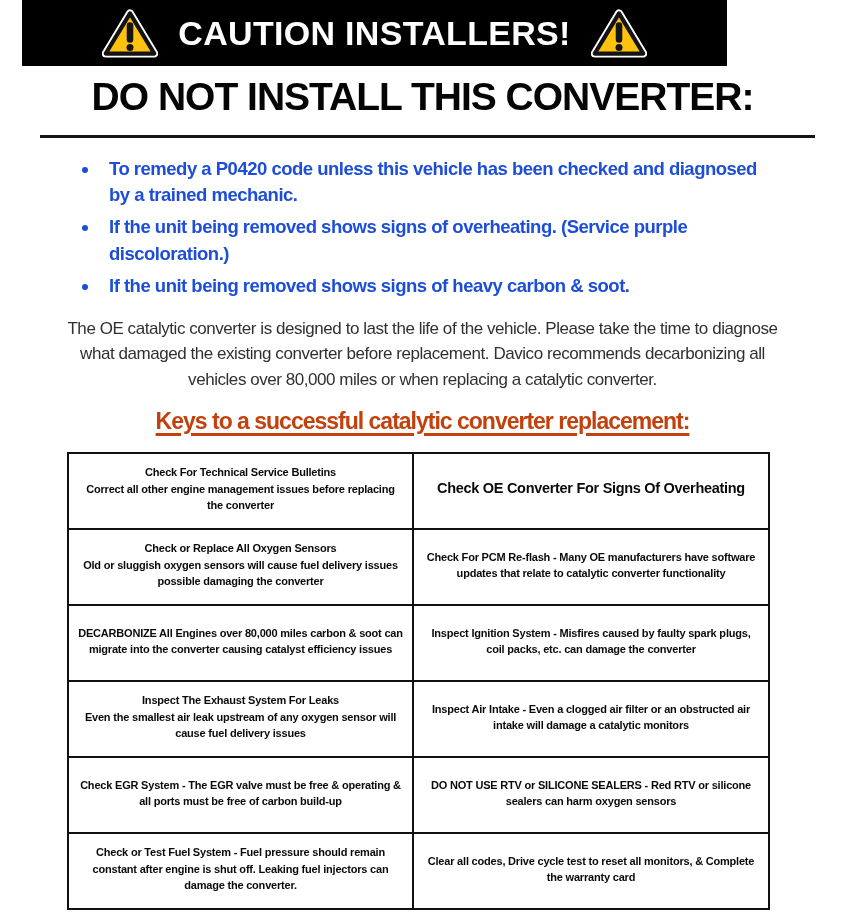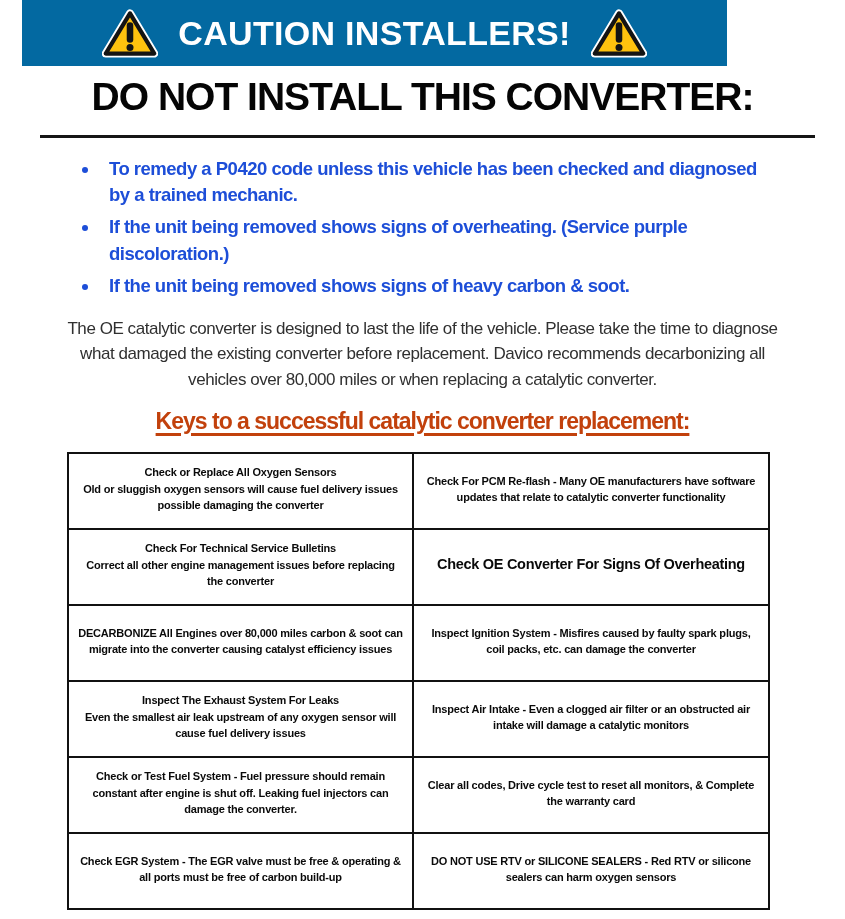--- a/index.html
+++ b/index.html
@@ -69,21 +69,21 @@
   }
   .keys-table td + td{width:356px;}
   .keys-table td.cell-large{font-size:14.5px;letter-spacing:-.3px;}
   .para{margin:0;}
 </style>
 </head>
 <body>
 
 <div class="page">
 
-  <header class="banner" id="banner" style="background: #0369a1; margin-left: 22px;">
+  <header class="banner" id="banner" style="background: #000000; margin-left: 22px;">
     <span class="tri">
       <svg viewBox="0 0 120 104" aria-hidden="true">
         <path d="M60 10 L112 96 L8 96 Z" fill="#FFC20E" stroke="#ffffff" stroke-width="17" stroke-linejoin="round"></path>
         <path d="M60 10 L112 96 L8 96 Z" fill="#FFC20E" stroke="#141414" stroke-width="9" stroke-linejoin="round"></path>
         <path d="M60 36 L60 66" stroke="#141414" stroke-width="14" stroke-linecap="round"></path>
         <circle cx="60" cy="83" r="7.5" fill="#141414"></circle>
       </svg>
     </span>
     <h2 class="banner-title">CAUTION INSTALLERS!</h2>
     <span class="tri">
@@ -107,34 +107,34 @@
     </ul>
 
   <p class="advisory">The OE catalytic converter is designed to last the life of the vehicle. Please take the time to diagnose what damaged the existing converter before replacement. Davico recommends decarbonizing all vehicles over 80,000 miles or when replacing a catalytic converter.</p>
 
   <h3 class="keys">Keys to a successful catalytic converter replacement:</h3>
 
   <table class="keys-table">
     <tbody id="keys-tbody">
         <tr>
           <td>
+            <div class="para">Check For Technical Service Bulletins</div>
+            <div class="para">Correct all other engine management issues before replacing the converter</div>
+          </td>
+          <td class="cell-large">
+            <div class="para">Check OE Converter For Signs Of Overheating</div>
+          </td>
+        </tr>
+        <tr>
+          <td>
             <div class="para">Check or Replace All Oxygen Sensors</div>
             <div class="para">Old or sluggish oxygen sensors will cause fuel delivery issues possible damaging the converter</div>
           </td>
           <td>
             <div class="para">Check For PCM Re-flash - Many OE manufacturers have software updates that relate to catalytic converter functionality</div>
-          </td>
-        </tr>
-        <tr>
-          <td>
-            <div class="para">Check For Technical Service Bulletins</div>
-            <div class="para">Correct all other engine management issues before replacing the converter</div>
-          </td>
-          <td class="cell-large">
-            <div class="para">Check OE Converter For Signs Of Overheating</div>
           </td>
         </tr>
         <tr>
           <td>
             <div class="para">DECARBONIZE All Engines over 80,000 miles carbon &amp; soot can migrate into the converter causing catalyst efficiency issues</div>
           </td>
           <td>
             <div class="para">Inspect Ignition System - Misfires caused by faulty spark plugs, coil packs, etc. can damage the converter</div>
           </td>
         </tr>
@@ -142,30 +142,30 @@
           <td>
             <div class="para">Inspect The Exhaust System For Leaks</div>
             <div class="para">Even the smallest air leak upstream of any oxygen sensor will cause fuel delivery issues</div>
           </td>
           <td>
             <div class="para">Inspect Air Intake - Even a clogged air filter or an obstructed air intake will damage a catalytic monitors</div>
           </td>
         </tr>
         <tr>
           <td>
+            <div class="para">Check EGR System - The EGR valve must be free &amp; operating &amp; all ports must be free of carbon build-up</div>
+          </td>
+          <td>
+            <div class="para">DO NOT USE RTV or SILICONE SEALERS - Red RTV or silicone sealers can harm oxygen sensors</div>
+          </td>
+        </tr>
+        <tr>
+          <td>
             <div class="para">Check or Test Fuel System - Fuel pressure should remain constant after engine is shut off.  Leaking fuel injectors can damage the converter.</div>
           </td>
           <td>
             <div class="para">Clear all codes,  Drive cycle test to reset all monitors, &amp; Complete the warranty card</div>
-          </td>
-        </tr>
-        <tr>
-          <td>
-            <div class="para">Check EGR System - The EGR valve must be free &amp; operating &amp; all ports must be free of carbon build-up</div>
-          </td>
-          <td>
-            <div class="para">DO NOT USE RTV or SILICONE SEALERS - Red RTV or silicone sealers can harm oxygen sensors</div>
           </td>
         </tr>
       </tbody>
   </table>
 
 </div>
 
 </body></html>

